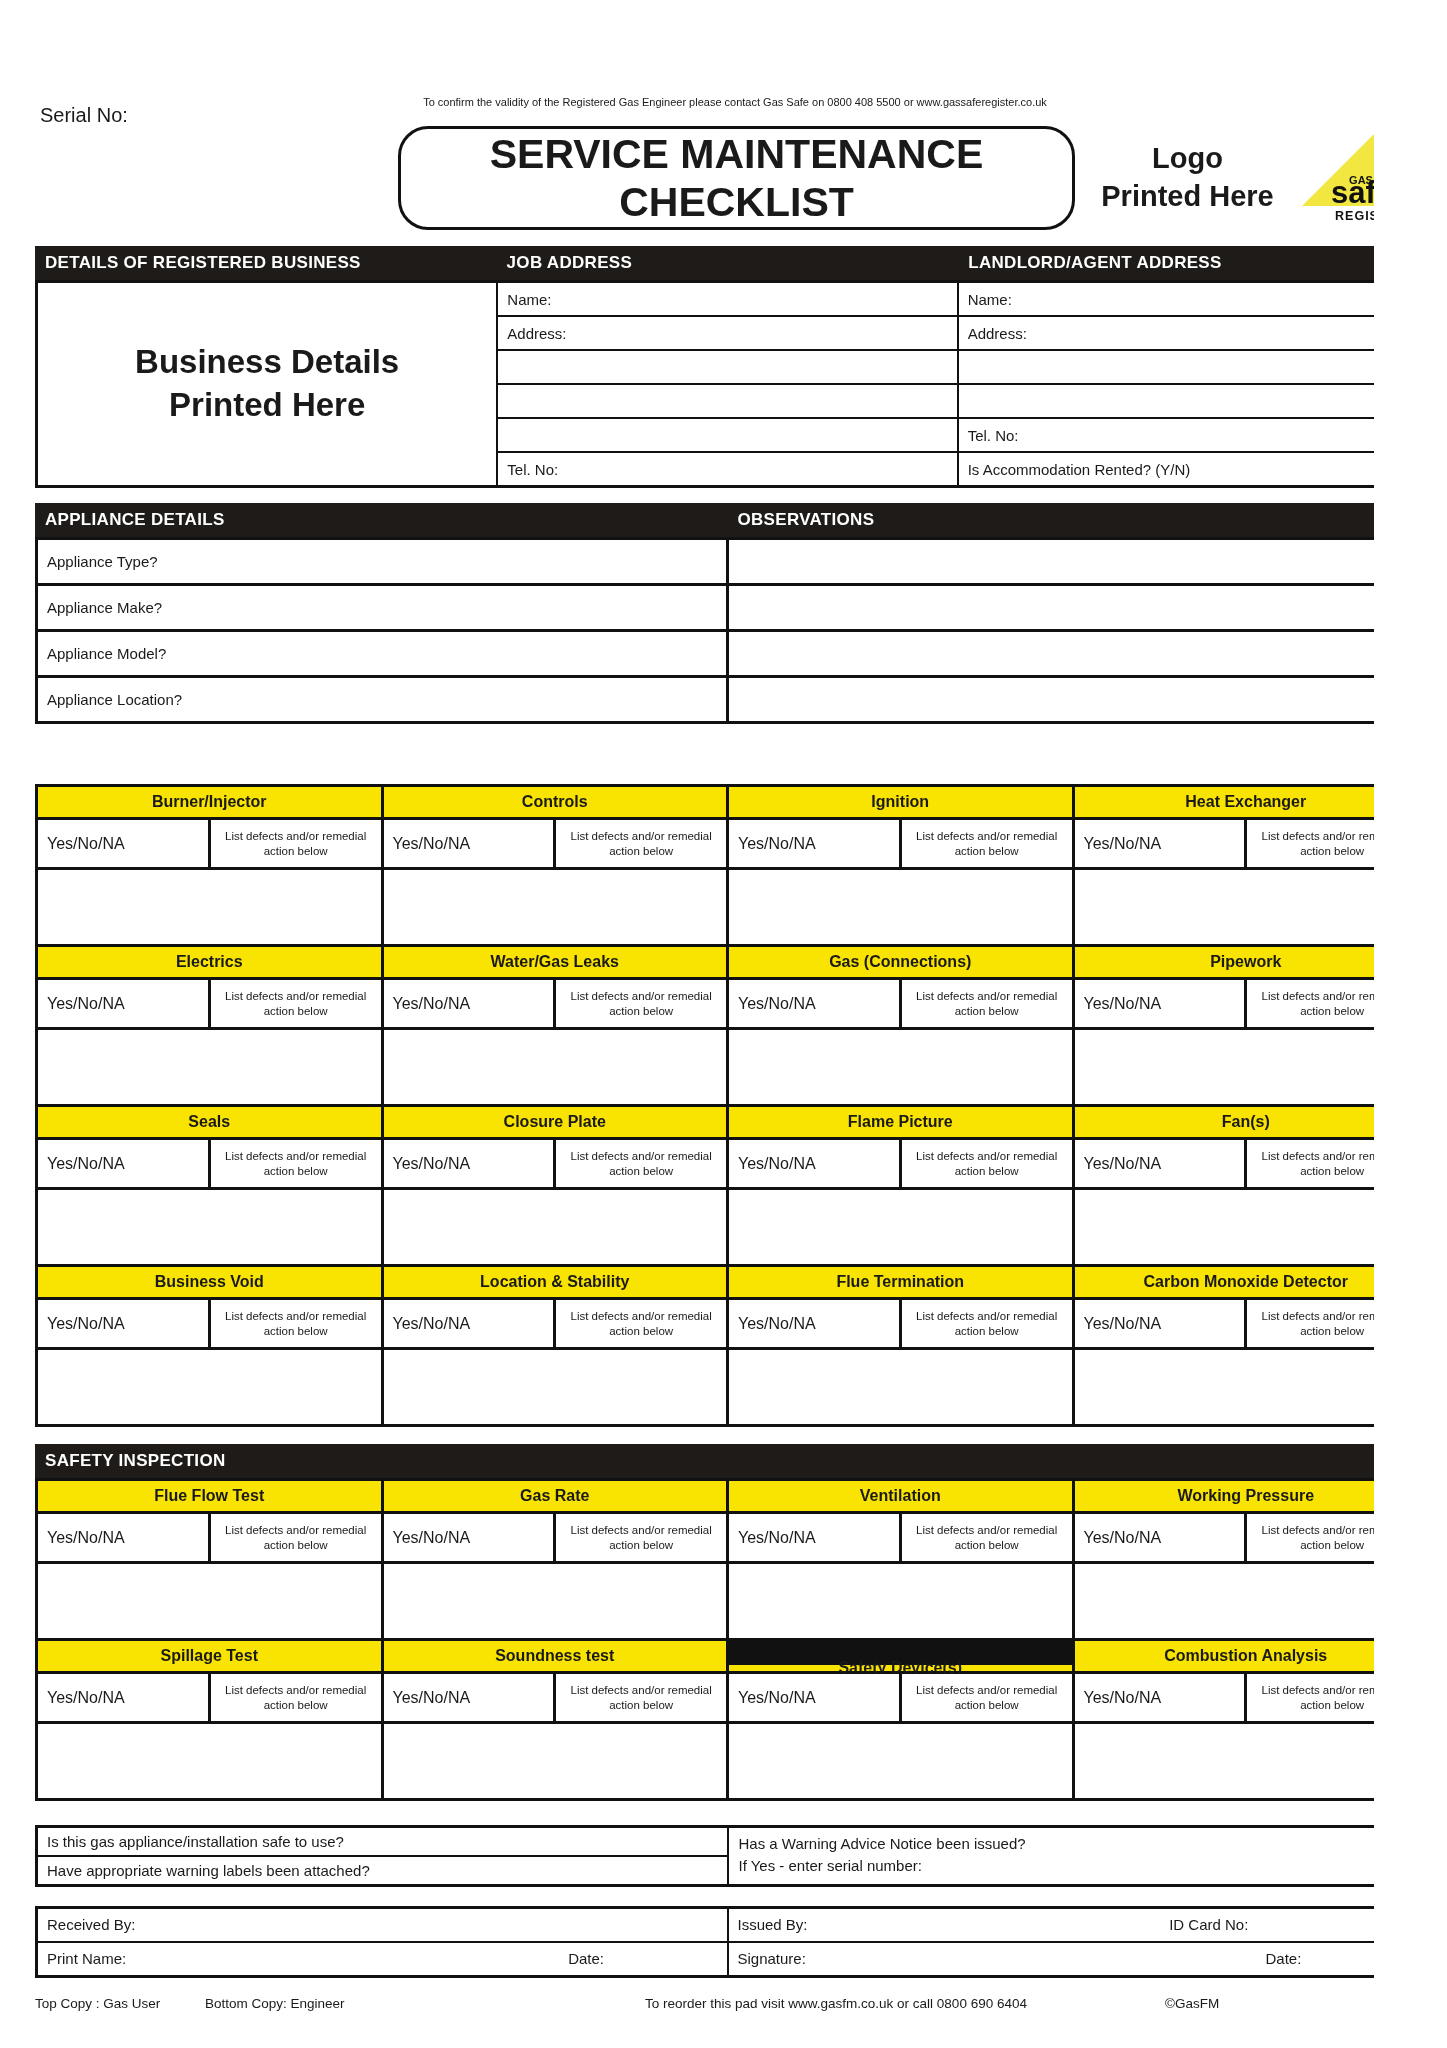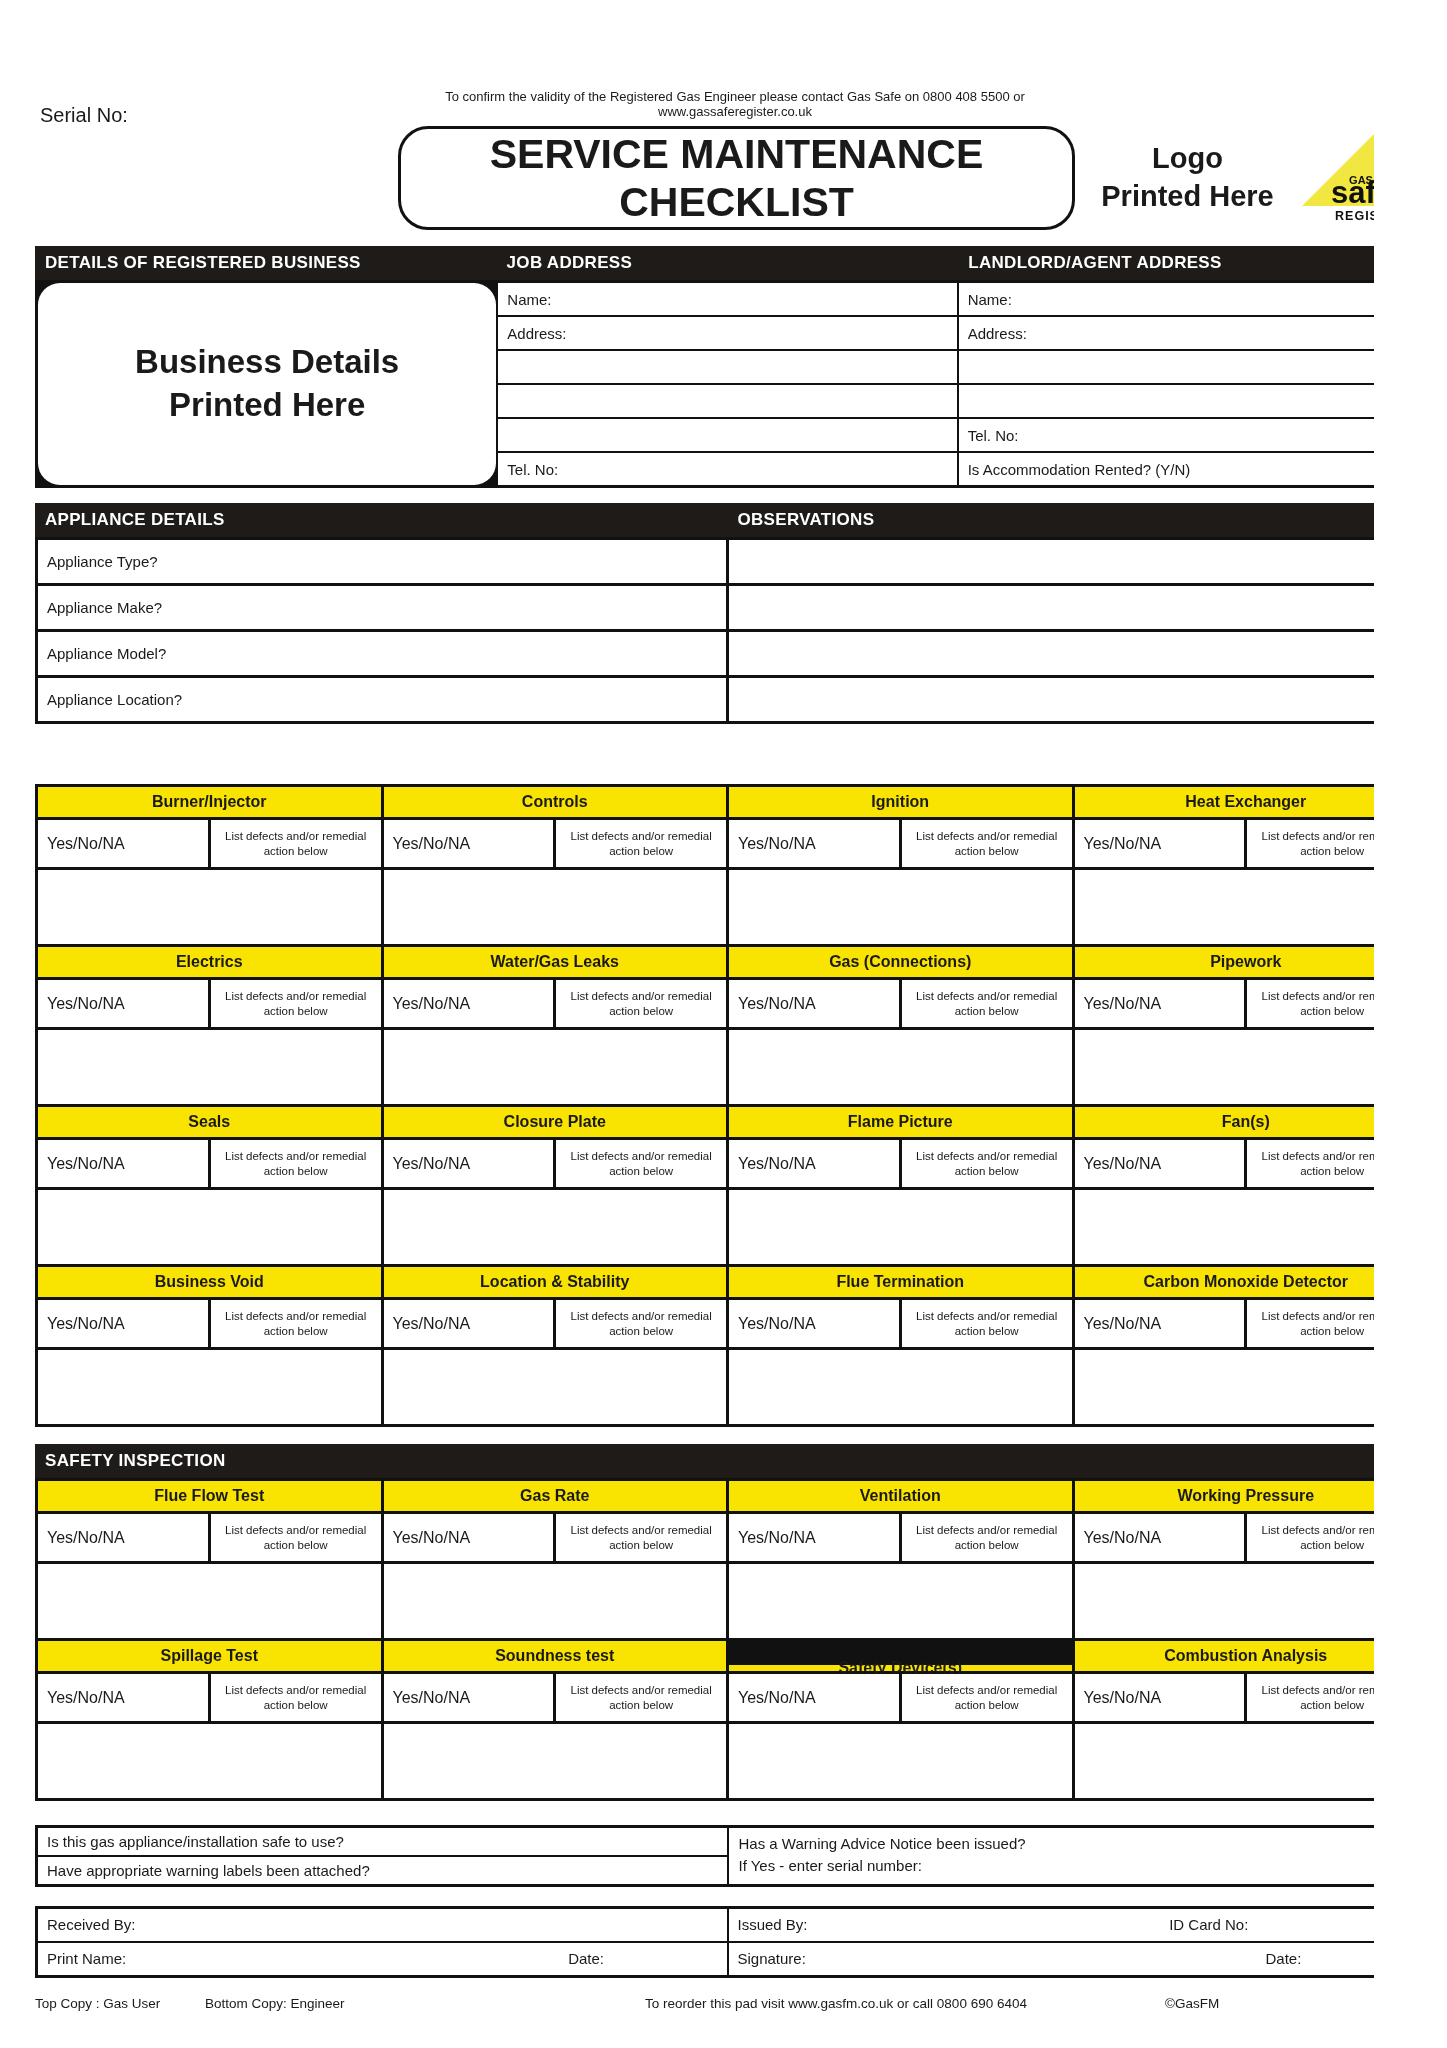--- a/index.html
+++ b/index.html
@@ -6,21 +6,21 @@
   .page{
     position:relative;
     width:1374px;height:2048px;
     background:#ffffff;
     font-family:"Liberation Sans","DejaVu Sans",sans-serif;
     color:#1a1a1a;
     overflow:hidden;
   }
   
   .serial{position:absolute;left:40px;top:104px;font-size:20px;}
-  .confirm{position:absolute;left:385px;top:89px;width:700px;text-align:center;font-size:13px;}
+  .confirm{position:absolute;left:385px;top:96px;width:700px;text-align:center;font-size:11px;}
   .title-box{
     position:absolute;left:398px;top:126px;width:671px;height:98px;
     border:3px solid #111;border-radius:30px;
     display:flex;align-items:center;justify-content:center;text-align:center;
   }
   .title-box .t{font-size:41px;font-weight:bold;line-height:1.18;letter-spacing:0px;width:560px;}
   .logo-placeholder{
     position:absolute;left:1080px;top:140px;width:215px;
     text-align:center;font-size:29px;font-weight:bold;line-height:1.3;
   }
@@ -30,21 +30,21 @@
     position:absolute;left:35px;width:1385px;height:34px;
     background:#1e1b18;color:#fff;font-weight:bold;font-size:17px;
   }
   .bar span{position:absolute;top:0;line-height:34px;letter-spacing:.3px;}
   
   .gridtab{position:absolute;left:35px;width:1385px;background:#111;border:3px solid #111;display:grid;box-sizing:border-box;}
   .cell{background:#fff;box-sizing:border-box;}
   .lab{font-size:15px;display:flex;align-items:center;padding-left:9px;}
   
   #details-table{grid-template-columns:1fr 1fr 1fr;grid-template-rows:repeat(6,32px);gap:2px;}
-  .biz-cell{grid-column:1;grid-row:1 / span 6;display:flex;align-items:center;justify-content:center;text-align:center;border-radius:22px;}
+  .biz-cell{grid-column:1;grid-row:1 / span 6;display:flex;align-items:center;justify-content:center;text-align:center;}
   .biz-cell .b{font-size:33px;font-weight:bold;line-height:1.3;width:290px;}
   
   #appliance-details-table{grid-template-columns:1fr 1fr;grid-template-rows:repeat(4,43px);gap:3px;}
   
   .inspect-grid{grid-template-columns:repeat(8,1fr);gap:3px;}
   #appliance-inspection-grid{grid-template-rows:repeat(4,30px 47px 74px);}
   #safety-grid{grid-template-rows:repeat(2,30px 47px 74px);}
   .item-header{background:#f9e300;font-weight:bold;font-size:16px;display:flex;align-items:center;justify-content:center;}
   .yes-cell{font-size:16px;display:flex;align-items:center;padding-left:9px;}
   .defects-cell{font-size:11.5px;line-height:1.3;display:flex;align-items:center;justify-content:center;text-align:center;padding:2px 8px;}

